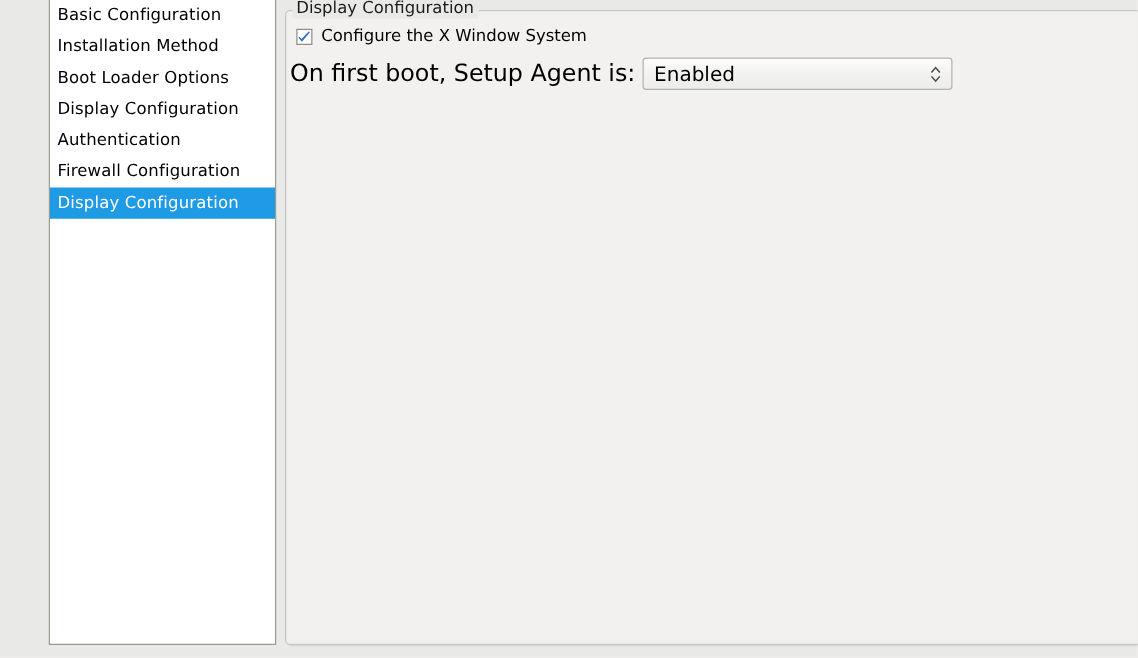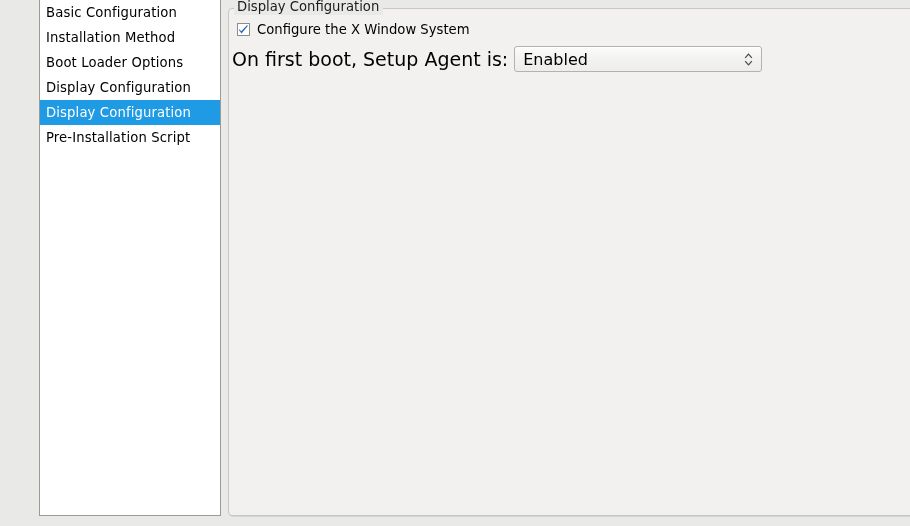--- a/index.html
+++ b/index.html
@@ -162,22 +162,23 @@
 <body>
 
 <div id="app">
 
   <div class="sidebar">
     <ul class="sidebar-list" id="sidebar-list">
         <li class="sidebar-item">Basic Configuration</li>
         <li class="sidebar-item">Installation Method</li>
         <li class="sidebar-item">Boot Loader Options</li>
         <li class="sidebar-item">Display Configuration</li>
+        <li class="sidebar-item">Authentication</li>
+        <li class="sidebar-item">Firewall Configuration</li>
         <li class="sidebar-item selected">Display Configuration</li>
-        <li class="sidebar-item">Pre-Installation Script</li>
       </ul>
   </div>
 
   <div class="group-frame">
 
     <div class="check-row">
       <span class="checkbox">
         <svg width="11" height="11" viewBox="0 0 11 11">
           <path d="M1.5 5.3 L3.2 7.2 L9.2 0.9 L9.8 2.0 L3.5 9.4 L0.9 6.1 Z" fill="#2a6bc4"></path>
         </svg>

